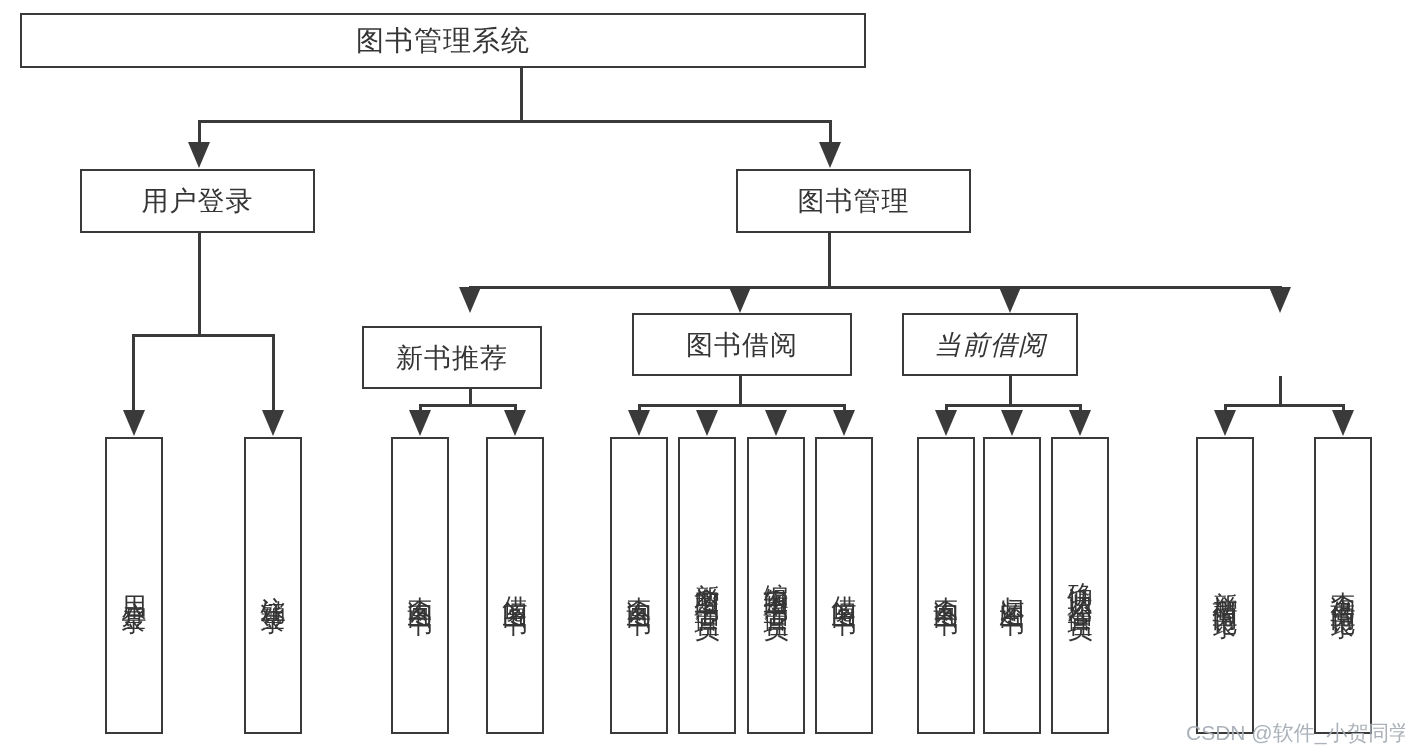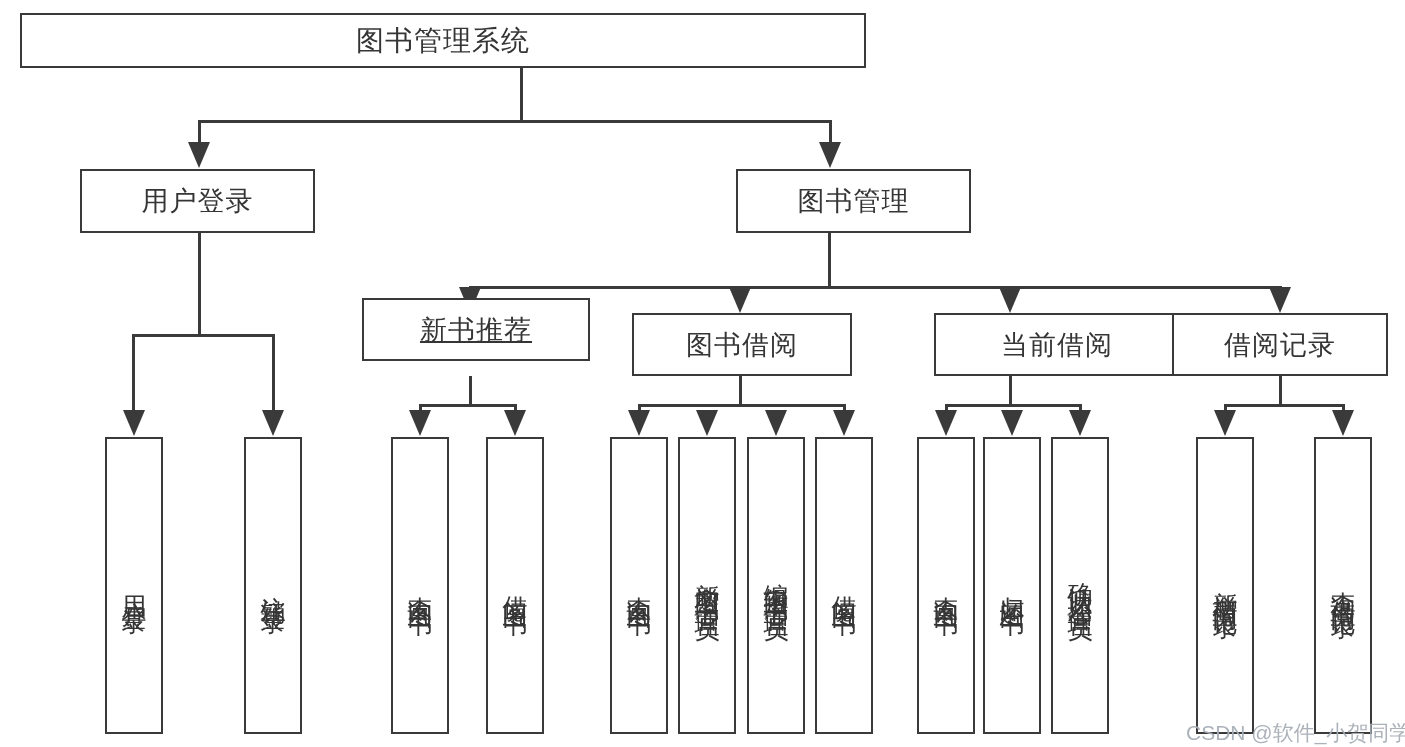--- a/index.html
+++ b/index.html
@@ -38,31 +38,28 @@
     <span>图书管理系统</span>
   </div>
 
   <div class="box hbox" style="left:80px;top:169px;width:235px;height:64px;">
     <span>用户登录</span>
   </div>
   <div class="box hbox" style="left:736px;top:169px;width:235px;height:64px;">
     <span>图书管理</span>
   </div>
 
-  <div class="box hbox" style="left:362px;top:298px;width:228px;height:63px;text-decoration:underline;">
+  <div class="box hbox" style="left:362px;top:326px;width:180px;height:63px;">
     <span>新书推荐</span>
   </div>
   <div class="box hbox" style="left:632px;top:313px;width:220px;height:63px;">
     <span>图书借阅</span>
   </div>
-  <div class="box hbox" style="left:934px;top:313px;width:246px;height:63px;">
+  <div class="box hbox" style="left:902px;top:313px;width:176px;height:63px;font-style:italic;">
     <span>当前借阅</span>
-  </div>
-  <div class="box hbox" style="left:1172px;top:313px;width:216px;height:63px;">
-    <span>借阅记录</span>
   </div>
 
   <div class="box vbox" style="left:105px;top:437px;width:58px;height:297px;">
     <span>用户登录</span>
   </div>
   <div class="box vbox" style="left:244px;top:437px;width:58px;height:297px;">
     <span>注销登录</span>
   </div>
 
   <div class="box vbox" style="left:391px;top:437px;width:58px;height:297px;">

